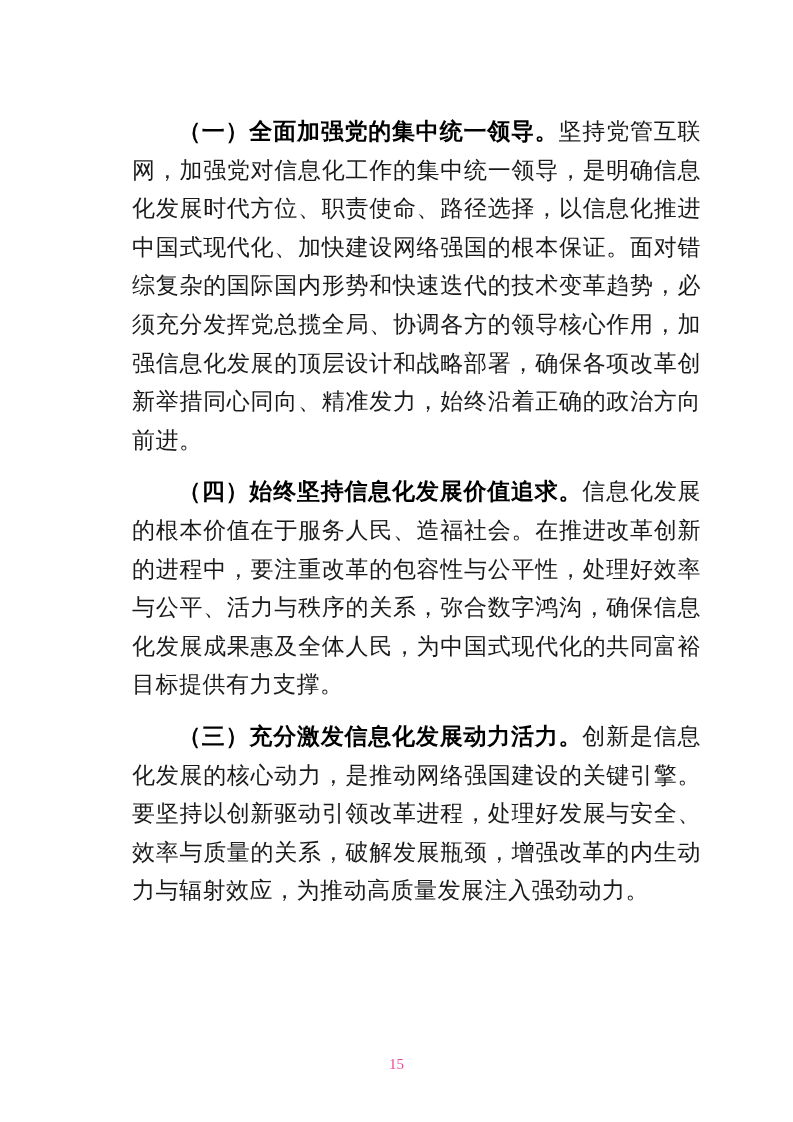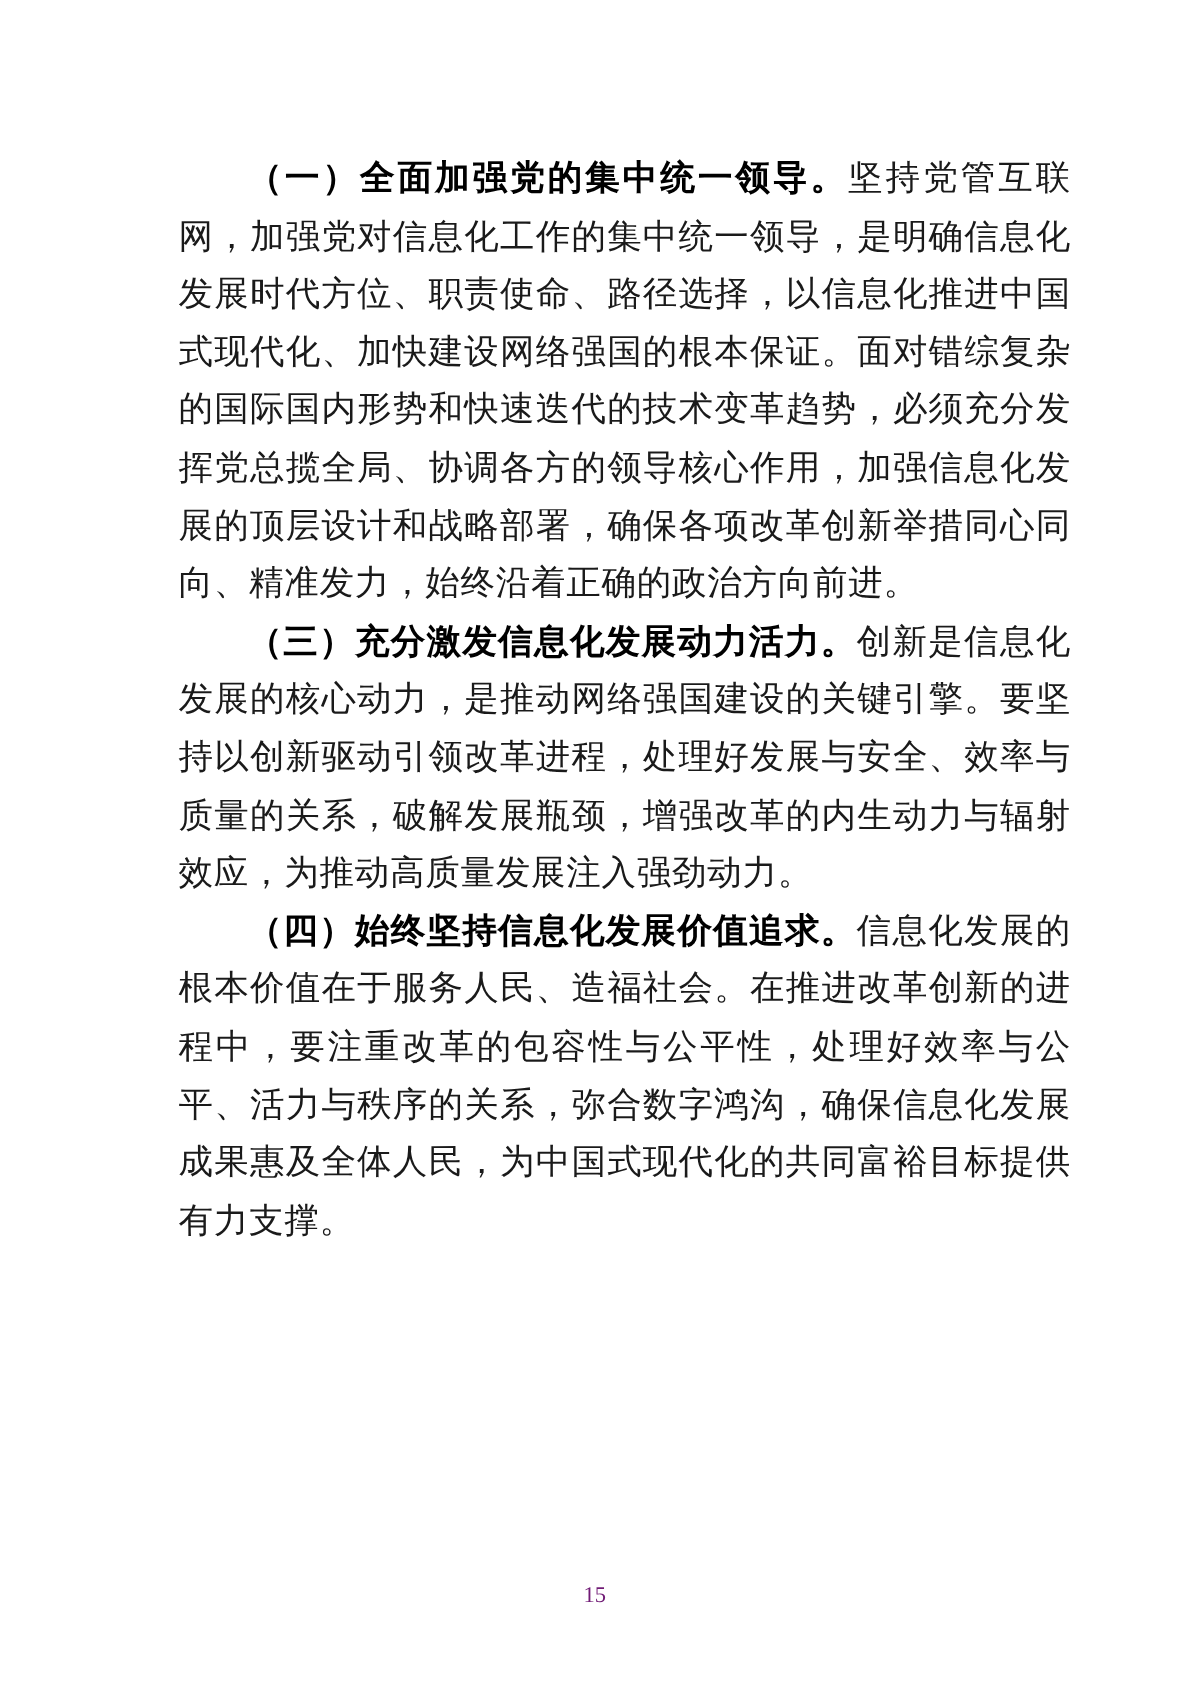--- a/index.html
+++ b/index.html
@@ -15,46 +15,46 @@
     overflow: hidden;
     font-family: "Liberation Serif", "DejaVu Serif", serif;
   }
   .doc-body {
     position: absolute;
     left: 119px;
     top: 100px;
     width: 595px;
   }
   .para {
-    margin: 0;
+    margin: 13px;
     font-size: 23px;
     line-height: 38.6px;
     color: #1a1a1a;
     text-align: justify;
     text-indent: 2em;
     letter-spacing: 0.5px;
   }
   .para .lead {
     font-weight: 700;
     color: #000000;
   }
   .page-number {
     position: absolute;
     top: 1056px;
     left: 0;
     width: 100%;
     text-align: center;
     font-size: 15px;
-    color: #701a75;
+    color: #ec4899;
     font-family: "Liberation Serif", "DejaVu Serif", serif;
   }
 </style>
 </head>
 <body>
 
 <div class="page">
   <div class="doc-body">
     <p class="para"><span class="lead">（一）全面加强党的集中统一领导。</span><span>坚持党管互联网，加强党对信息化工作的集中统一领导，是明确信息化发展时代方位、职责使命、路径选择，以信息化推进中国式现代化、加快建设网络强国的根本保证。面对错综复杂的国际国内形势和快速迭代的技术变革趋势，必须充分发挥党总揽全局、协调各方的领导核心作用，加强信息化发展的顶层设计和战略部署，确保各项改革创新举措同心同向、精准发力，始终沿着正确的政治方向前进。</span></p>
+    <p class="para"><span class="lead">（四）始终坚持信息化发展价值追求。</span><span>信息化发展的根本价值在于服务人民、造福社会。在推进改革创新的进程中，要注重改革的包容性与公平性，处理好效率与公平、活力与秩序的关系，弥合数字鸿沟，确保信息化发展成果惠及全体人民，为中国式现代化的共同富裕目标提供有力支撑。</span></p>
     <p class="para"><span class="lead">（三）充分激发信息化发展动力活力。</span><span>创新是信息化发展的核心动力，是推动网络强国建设的关键引擎。要坚持以创新驱动引领改革进程，处理好发展与安全、效率与质量的关系，破解发展瓶颈，增强改革的内生动力与辐射效应，为推动高质量发展注入强劲动力。</span></p>
-    <p class="para"><span class="lead">（四）始终坚持信息化发展价值追求。</span><span>信息化发展的根本价值在于服务人民、造福社会。在推进改革创新的进程中，要注重改革的包容性与公平性，处理好效率与公平、活力与秩序的关系，弥合数字鸿沟，确保信息化发展成果惠及全体人民，为中国式现代化的共同富裕目标提供有力支撑。</span></p>
   </div>
   <div class="page-number">15</div>
 </div>
 
 </body></html>

